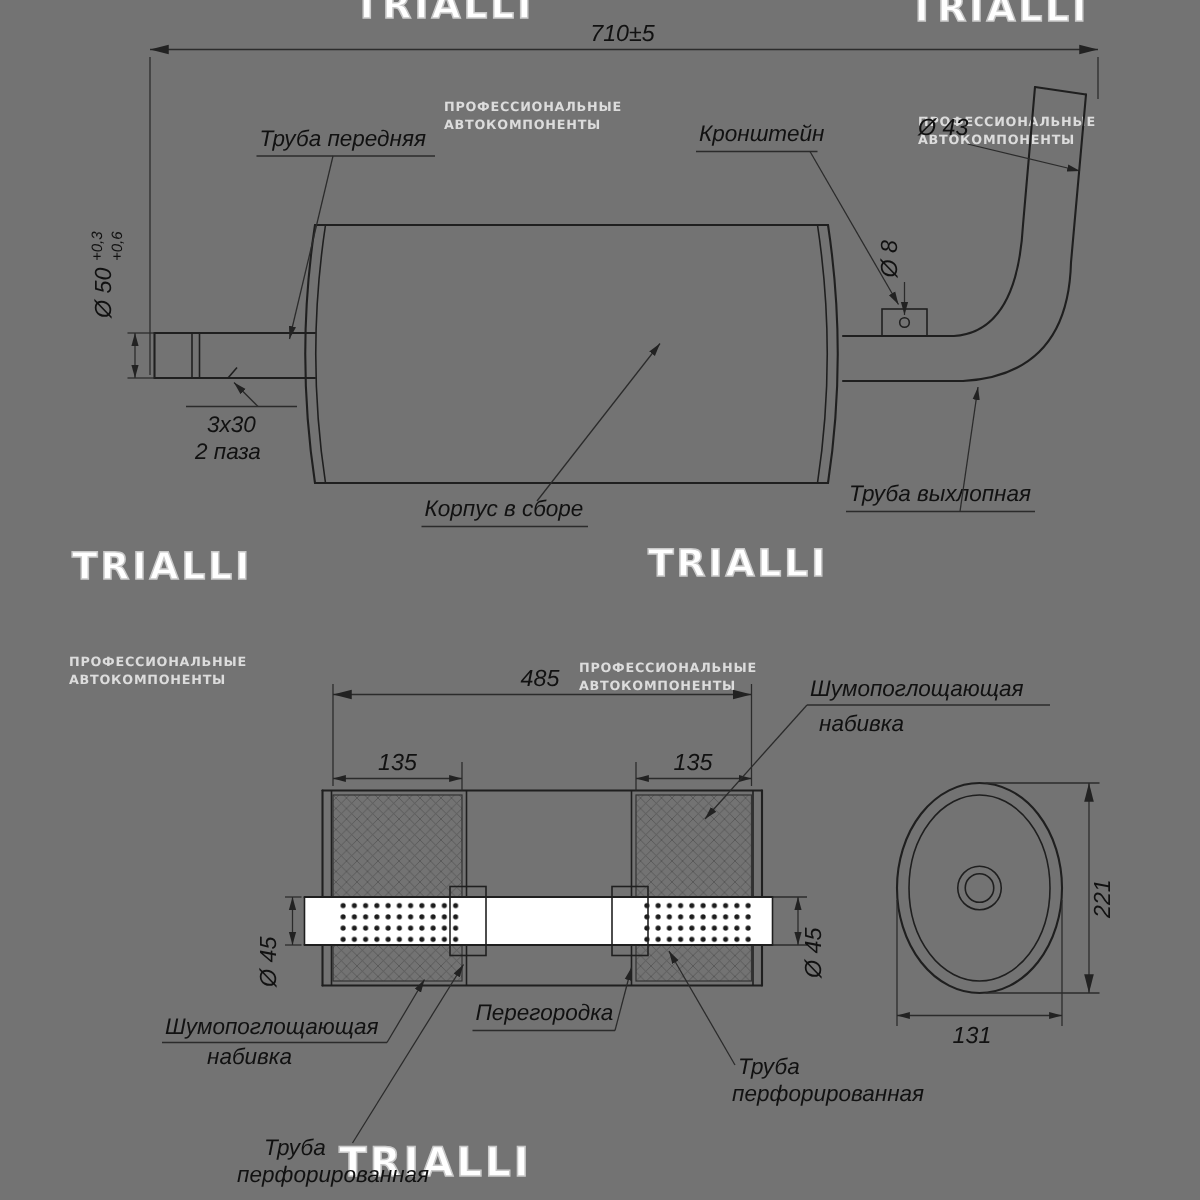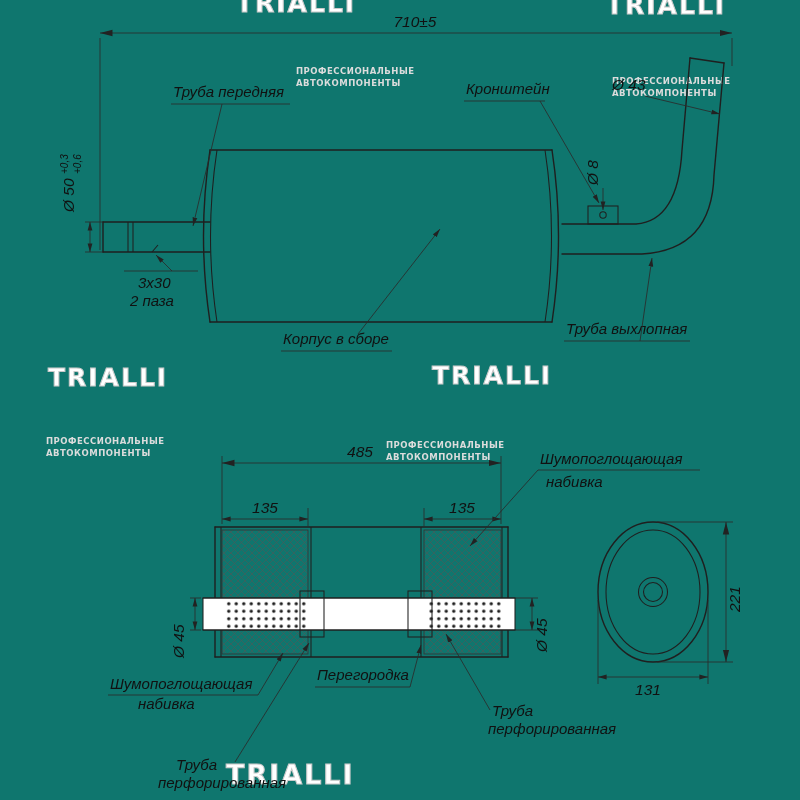--- a/index.html
+++ b/index.html
@@ -1,16 +1,16 @@
 <!DOCTYPE html>
 <html><head>
 <meta charset="utf-8">
 <style>
   html,body{margin:0;padding:0;background:#ffffff;}
-  .sheet{width:800px;height:800px;position:relative;background:#0f766e;overflow:hidden;
+  .sheet{width:800px;height:800px;position:relative;background:#737373;overflow:hidden;
          font-family:"Liberation Sans",sans-serif;}
   svg{display:block;}
   .obj{stroke:#1f1f1f;stroke-width:1.4;fill:none;stroke-linecap:round;}
   .obj2{stroke:#1f1f1f;stroke-width:1.05;fill:none;}
   .thin{stroke:#2b2b2b;stroke-width:0.85;fill:none;}
   .lbl{font:italic 15px "Liberation Sans",sans-serif;fill:#111;}
   .dim{font:italic 15.5px "Liberation Sans",sans-serif;fill:#111;}
   .tol{font:italic 10px "Liberation Sans",sans-serif;fill:#111;}
   .wm{font-family:"DejaVu Sans",sans-serif;font-weight:700;fill:#ffffff;
       stroke:#c9c9c9;stroke-width:1;letter-spacing:2px;}

